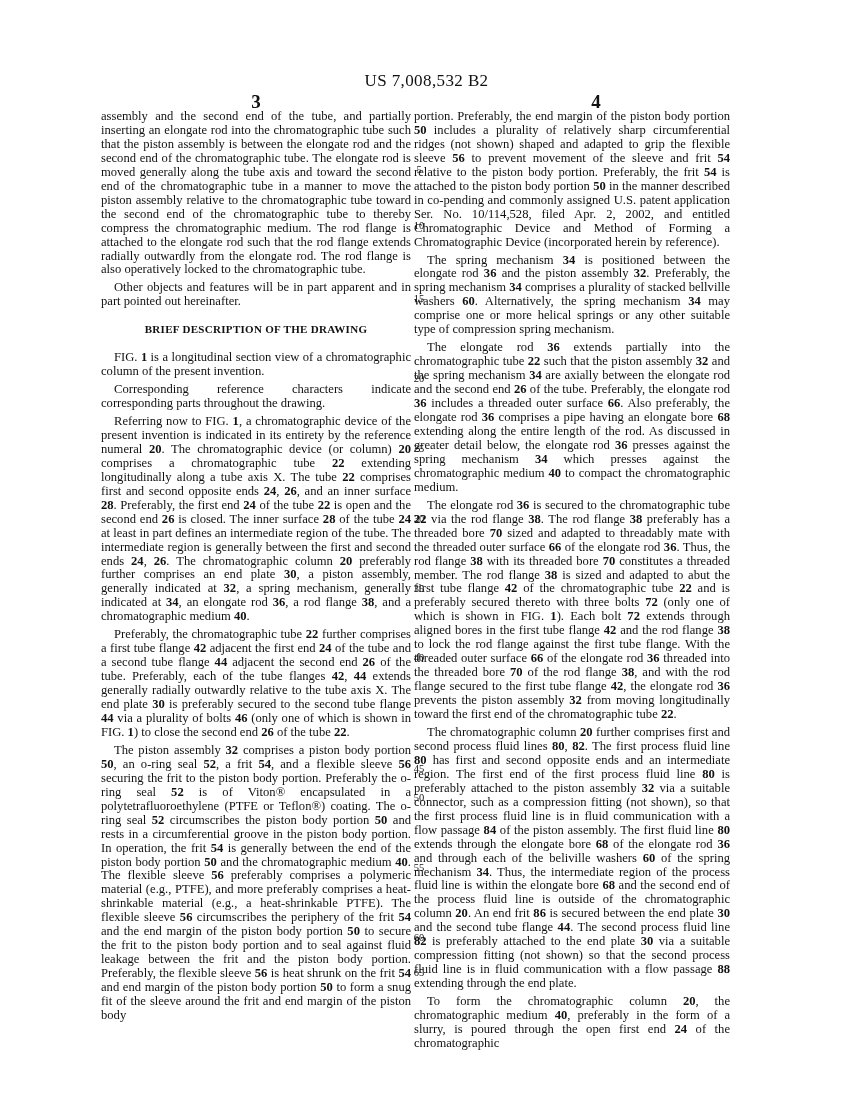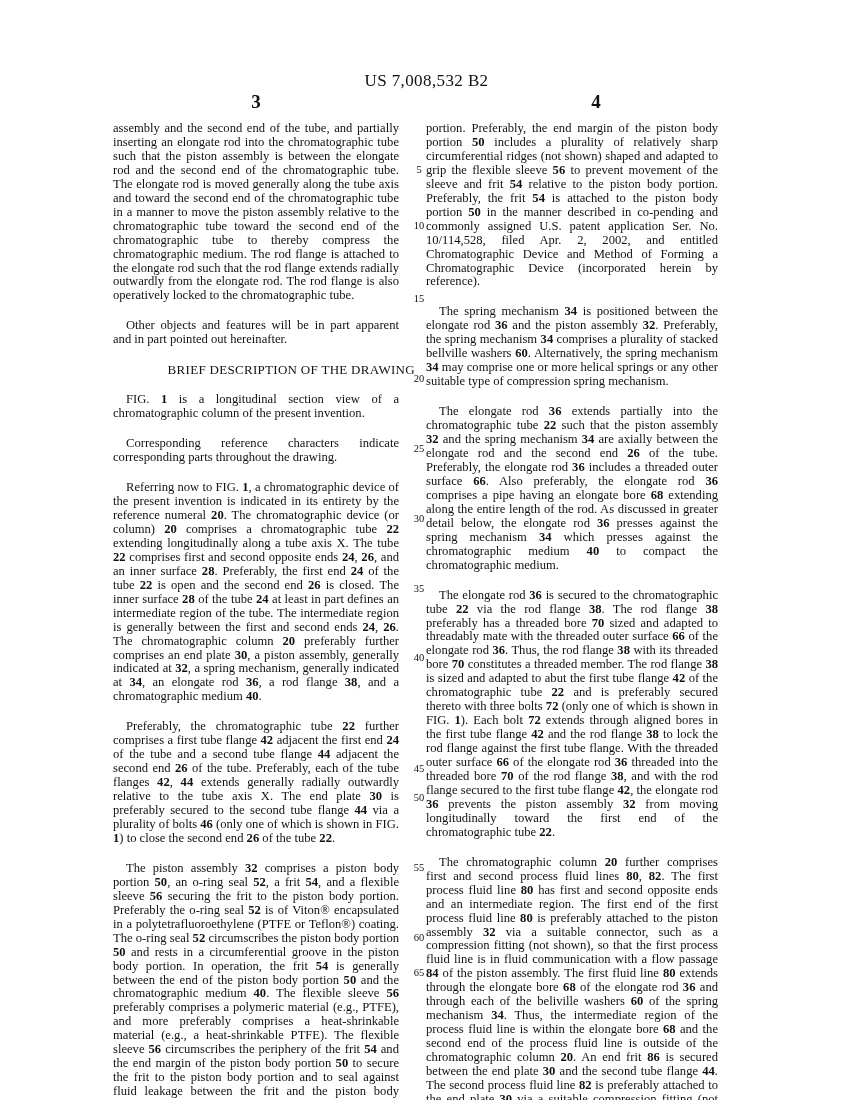--- a/index.html
+++ b/index.html
@@ -37,29 +37,29 @@
   .col {
     position: absolute;
     top: 106px;
     font-size: 12.6px;
     line-height: 13.95px;
     text-align: justify;
   }
   .col.left  { left: 97px;  width: 318px; }
   .col.right { left: 410px; width: 324px; }
   .col p {
-    margin: 16px;
+    margin: 4px;
     text-indent: 13px;
   }
   .col p.cont { text-indent: 0; }
   .col h4 {
     margin: 13.95px 0;
-    font-size: 13px;
-    font-weight: normal;
-    text-align: right;
+    font-size: 11px;
+    font-weight: bold;
+    text-align: center;
     text-indent: 0;
     letter-spacing: 0.3px;
     white-space: pre-line;
   }
   .col b { font-weight: bold; }
   .gutter {
     position: absolute;
     left: 404px;
     top: 0;
     width: 30px;

